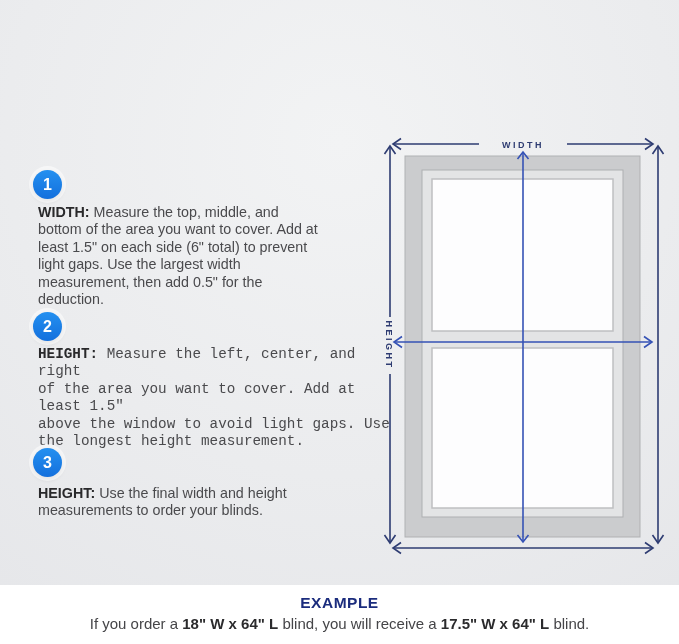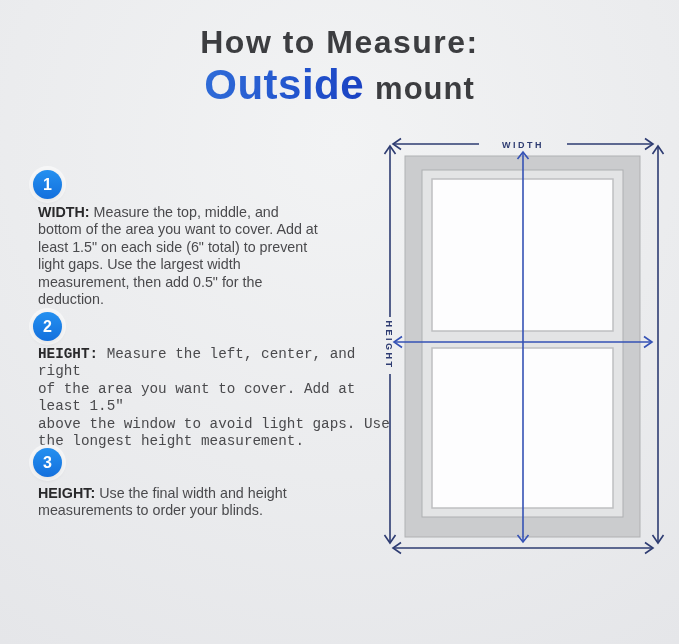--- a/index.html
+++ b/index.html
@@ -48,27 +48,20 @@
   }
   .example-heading{margin-top:9px;font-size:15.5px;font-weight:700;letter-spacing:.5px;color:#1b2c7d;}
   .example-line{margin-top:3px;font-size:15px;color:#454548;}
   .example-line .b{color:#2b2b2d;}
 </style>
 </head>
 <body>
 
 <div class="page">
 
-  <div class="title-block">
-    <div class="title-line1">How to Measure:</div>
-    <div class="title-line2">
-      <span class="title-highlight">Outside</span>
-      <span class="title-suffix">mount</span>
-    </div>
-  </div>
 
   <div class="badge badge-1">1</div>
   <div class="step-text step-text-1"><span class="b">WIDTH:</span><span> Measure the top, middle, and
 bottom of the area you want to cover. Add at
 least 1.5" on each side (6" total) to prevent
 light gaps. Use the largest width
 measurement, then add 0.5" for the
 deduction.</span></div>
 
   <div class="badge badge-2">2</div>
@@ -122,14 +115,18 @@
       <path class="blu" d="M142.5,410 L148,417 L153.5,410"></path>
     </g>
 
     <g>
       <path class="blu" d="M19,217 H277"></path>
       <path class="blu" d="M27,211.5 L19,217 L27,222.5"></path>
       <path class="blu" d="M269,211.5 L277,217 L269,222.5"></path>
     </g>
   </svg>
 
+  <div class="footer">
+    <div class="example-heading">EXAMPLE</div>
+    <div class="example-line"><span>If you order a </span><span class="b">18" W x 64" L</span><span> blind, you will receive a </span><span class="b">17.5" W x 64" L</span><span> blind.</span></div>
+  </div>
 
 </div>
 
 </body></html>

